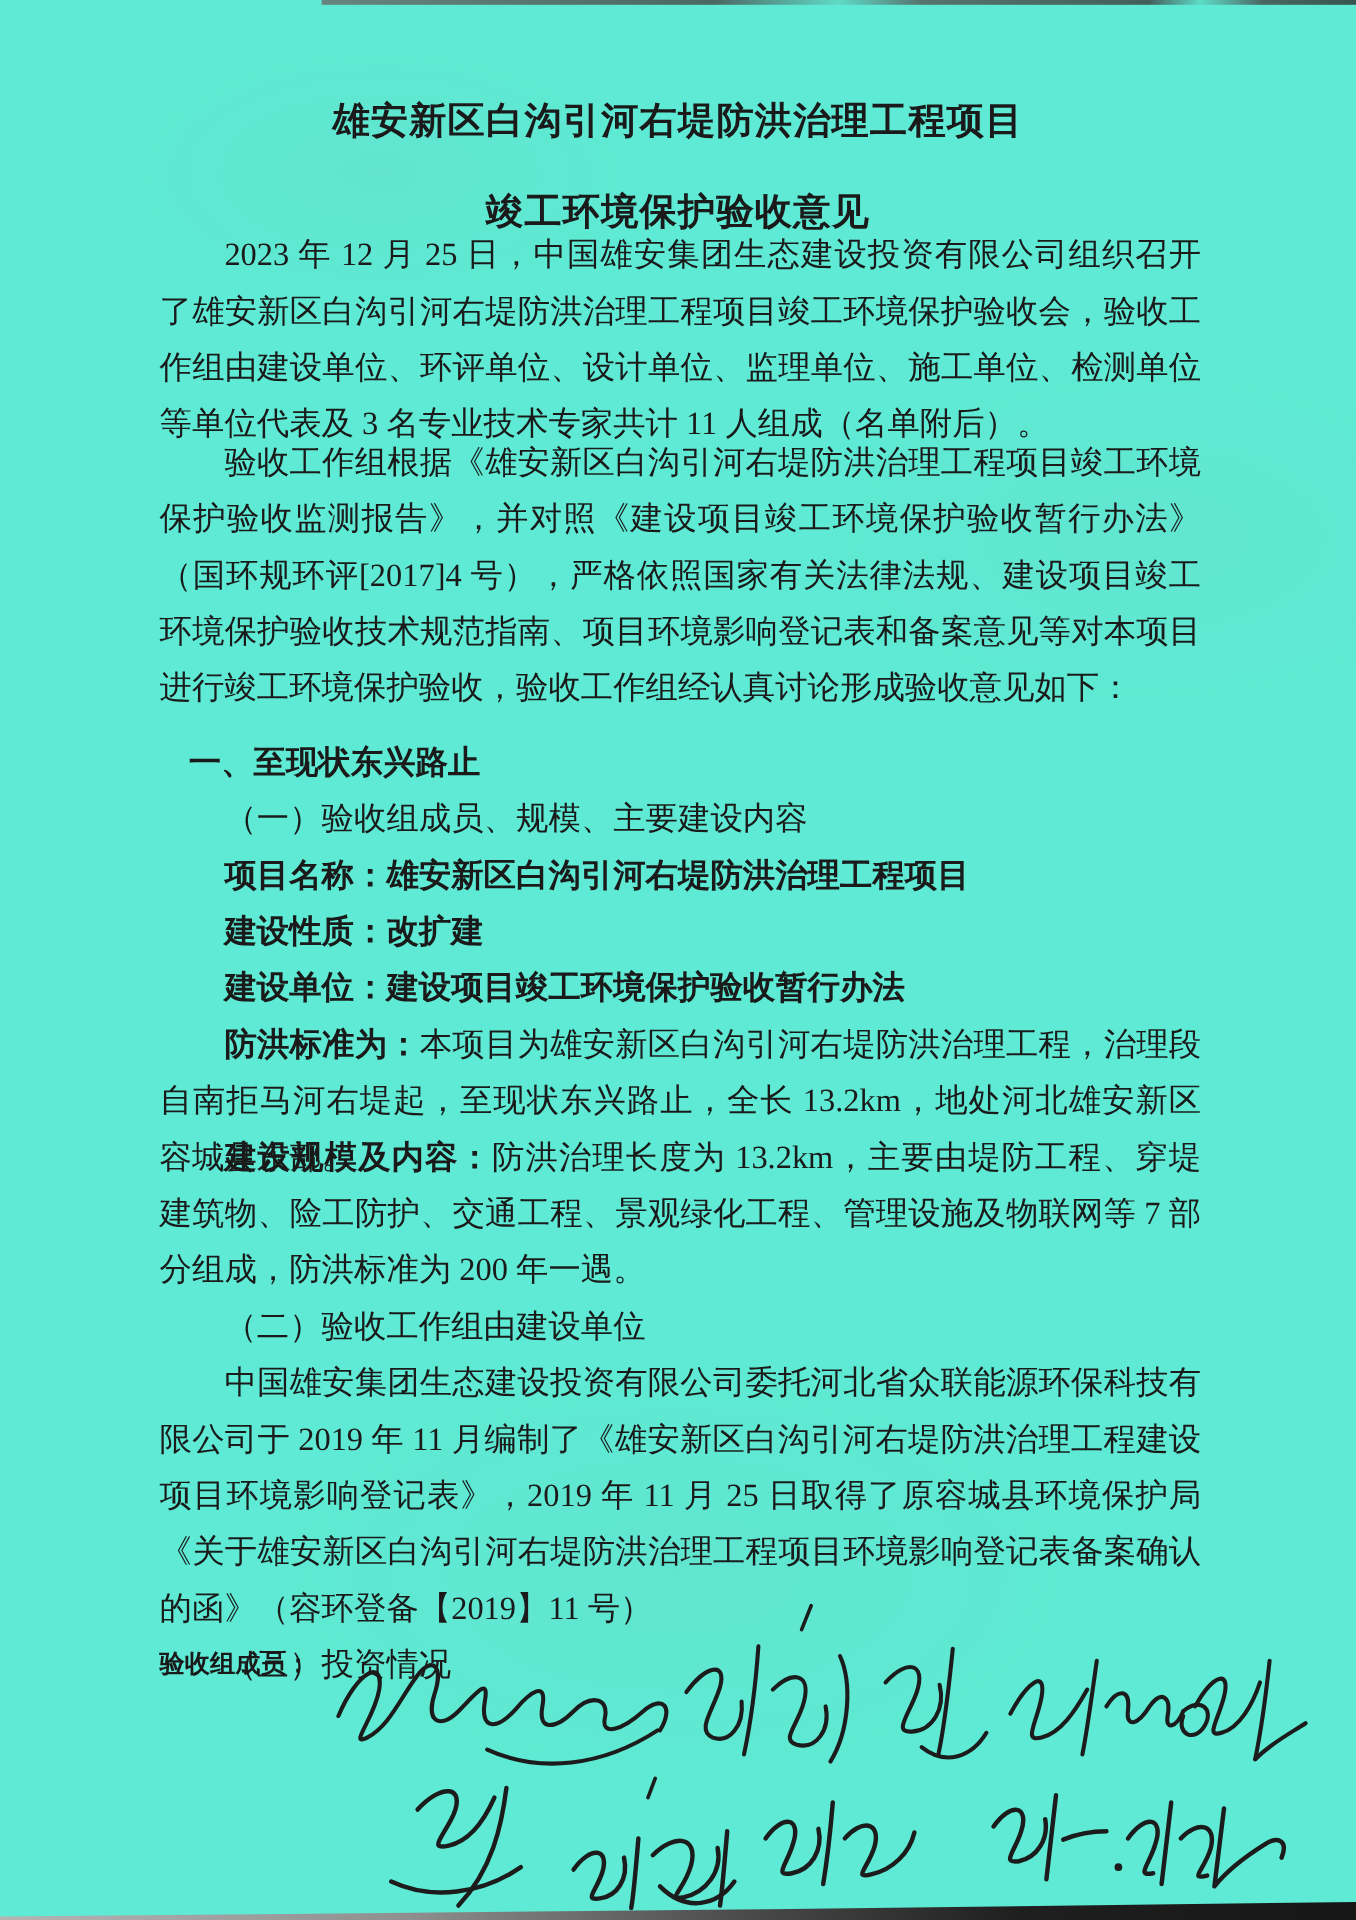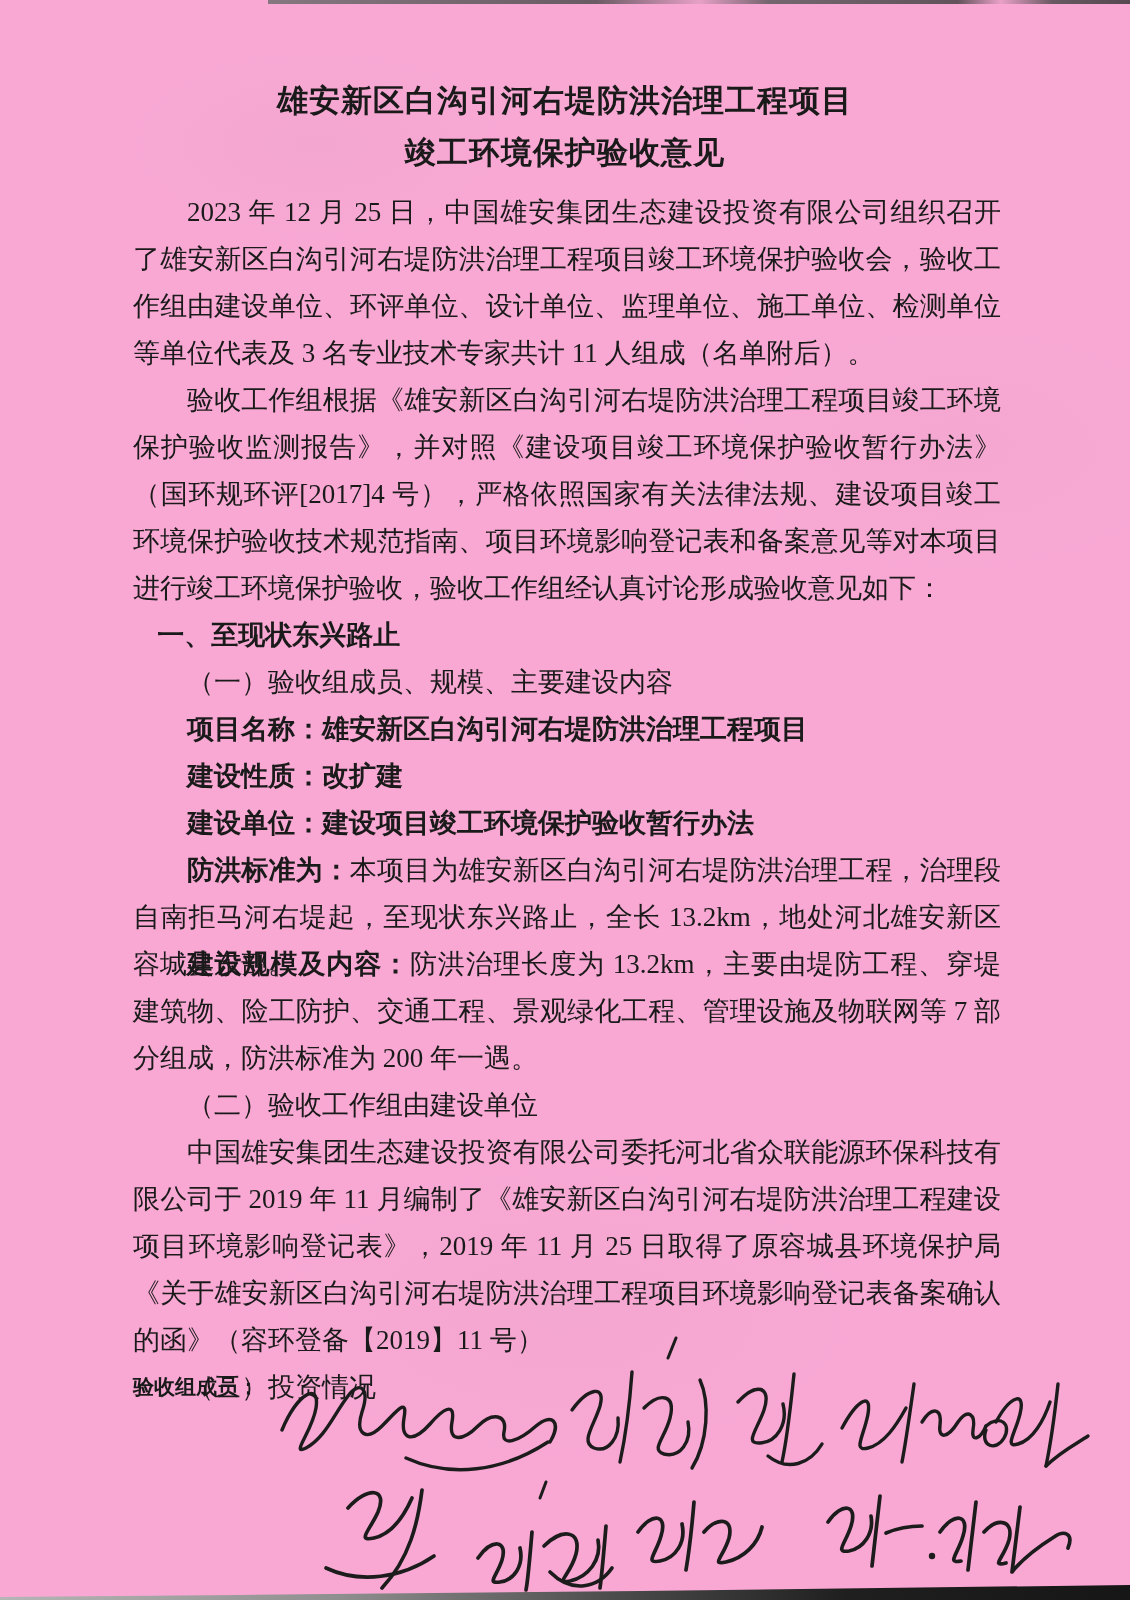--- a/index.html
+++ b/index.html
@@ -1,21 +1,21 @@
 <!DOCTYPE html>
 <html><head>
 <meta charset="utf-8">
 <style>
   html,body{margin:0;padding:0;}
   body{background:#e8e8e8;}
   .page{
     position:relative;
     width:1130px;height:1600px;
     margin:0 auto;
-    background:#f9a8d4;
+    background:#5eead4;
     overflow:hidden;
     color:#1a1a1a;
   }
   .smudge{
     position:absolute;inset:0;pointer-events:none;
     background:
       radial-gradient(ellipse 320px 160px at 28% 9%, rgba(140,140,140,.06), transparent 70%),
       radial-gradient(ellipse 420px 220px at 85% 28%, rgba(150,150,150,.05), transparent 70%),
       radial-gradient(ellipse 520px 260px at 50% 82%, rgba(140,140,140,.05), transparent 70%);
   }
@@ -26,21 +26,21 @@
   }
   .scan-bottom{position:absolute;left:0;bottom:0;width:1130px;height:18px;}
   .title{
     position:absolute;left:0;width:1130px;margin:0;
     text-align:center;
     font-family:"Liberation Serif","DejaVu Serif",serif;
     font-weight:700;font-size:31px;line-height:34px;
     letter-spacing:1px;
   }
   .title.t1{top:84px;}
-  .title.t2{top:136px;}
+  .title.t2{top:160px;}
   .blk{
     position:absolute;left:133px;width:868px;margin:0;
     font-family:"Liberation Serif","DejaVu Serif",serif;
     font-size:27px;line-height:47px;
     text-align:justify;
     text-indent:2em;
   }
   .sans{
     font-family:"Liberation Sans","DejaVu Sans",sans-serif;
     font-weight:700;
@@ -58,21 +58,21 @@
 <body>
 
 <div class="page">
   <div class="smudge"></div>
   <div class="scan-top"></div>
 
   <h1 class="title t1">雄安新区白沟引河右堤防洪治理工程项目</h1>
   <h1 class="title t2">竣工环境保护验收意见</h1>
 
   <p class="blk" style="top:189px">2023 年 12 月 25 日，中国雄安集团生态建设投资有限公司组织召开了雄安新区白沟引河右堤防洪治理工程项目竣工环境保护验收会，验收工作组由建设单位、环评单位、设计单位、监理单位、施工单位、检测单位等单位代表及 3 名专业技术专家共计 11 人组成（名单附后）。</p>
-  <p class="blk" style="top:377px">验收工作组根据《雄安新区白沟引河右堤防洪治理工程项目竣工环境保护验收监测报告》，并对照《建设项目竣工环境保护验收暂行办法》（国环规环评[2017]4 号），严格依照国家有关法律法规、建设项目竣工环境保护验收技术规范指南、项目环境影响登记表和备案意见等对本项目进行竣工环境保护验收，验收工作组经认真讨论形成验收意见如下：</p>
+  <p class="blk" style="top:362px">验收工作组根据《雄安新区白沟引河右堤防洪治理工程项目竣工环境保护验收监测报告》，并对照《建设项目竣工环境保护验收暂行办法》（国环规环评[2017]4 号），严格依照国家有关法律法规、建设项目竣工环境保护验收技术规范指南、项目环境影响登记表和备案意见等对本项目进行竣工环境保护验收，验收工作组经认真讨论形成验收意见如下：</p>
 
   <p class="blk sans h1-indent" style="top:612px">一、至现状东兴路止</p>
   <p class="blk" style="top:659px">（一）验收组成员、规模、主要建设内容</p>
 
   <p class="blk sans" style="top:753px">建设性质：改扩建</p>
   <p class="blk sans" style="top:706px">项目名称：雄安新区白沟引河右堤防洪治理工程项目</p>
   <p class="blk sans" style="top:800px">建设单位：建设项目竣工环境保护验收暂行办法</p>
 
   <p class="blk" style="top:847px"><span class="sans">防洪标准为：</span><span>本项目为雄安新区白沟引河右堤防洪治理工程，治理段自南拒马河右堤起，至现状东兴路止，全长 13.2km，地处河北雄安新区容城县东部。</span></p>
 

